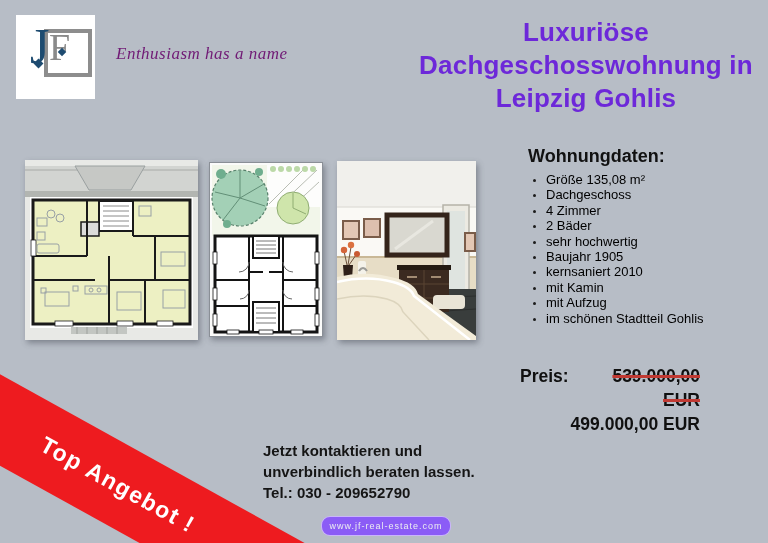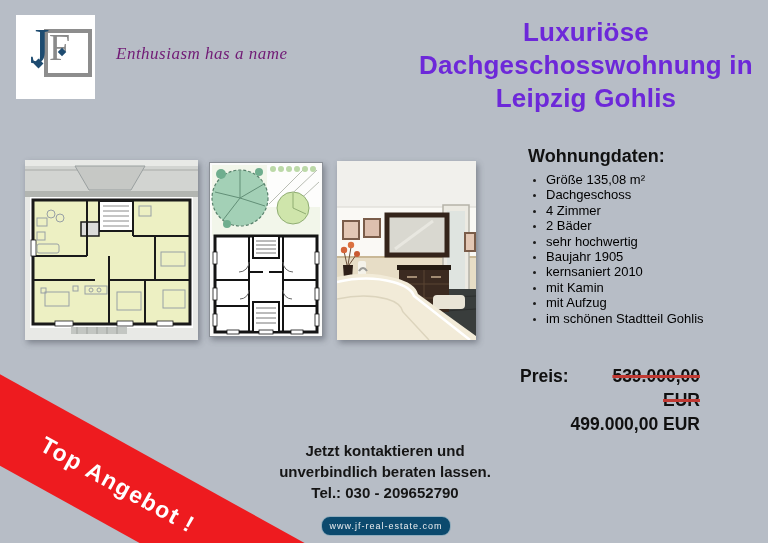--- a/index.html
+++ b/index.html
@@ -32,25 +32,25 @@
   .wd-heading{position:absolute;left:528px;top:146px;font-size:18px;font-weight:bold;color:#111;}
   .wd-list{position:absolute;left:532px;top:172px;margin:0;padding-left:14px;list-style:disc;}
   .wd-list li{font-size:13px;line-height:15.4px;color:#000000;}
   .wd-list li::marker{color:#1c1c1c;font-size:10px;}
   
   .price{position:absolute;left:520px;top:364px;width:180px;text-align:right;
     font-weight:bold;font-size:17.5px;line-height:24px;color:#101010;}
   .price .row1{display:flex;justify-content:space-between;}
   .strike{text-decoration:line-through;text-decoration-color:#c13a33;text-decoration-thickness:3px;margin-left:32px;}
   
-  .contact{position:absolute;left:263px;top:440px;width:244px;text-align:center;
+  .contact{position:absolute;left:263px;top:440px;width:244px;
     font-weight:bold;font-size:15px;line-height:21px;color:#151515;}
   
   .pill{position:absolute;left:321px;top:516px;width:128px;height:18px;border-radius:9px;
-    background:#0c4a6e;border:1px solid rgba(255,255,255,.55);
+    background:#8b5cf6;border:1px solid rgba(255,255,255,.55);
     display:flex;align-items:center;justify-content:center;}
   .pill span{font-size:9px;letter-spacing:1px;color:#eceef0;}
   
   .ribbon{position:absolute;left:-40px;top:352px;width:720px;height:80px;background:#ee1b1f;
     transform:rotate(29deg);transform-origin:0 0;}
   .ribbon span{position:absolute;left:116px;top:50%;transform:translateY(-50%);
     color:#fff;font-weight:bold;font-size:23px;letter-spacing:1.5px;white-space:nowrap;}
 </style>
 </head>
 <body>

